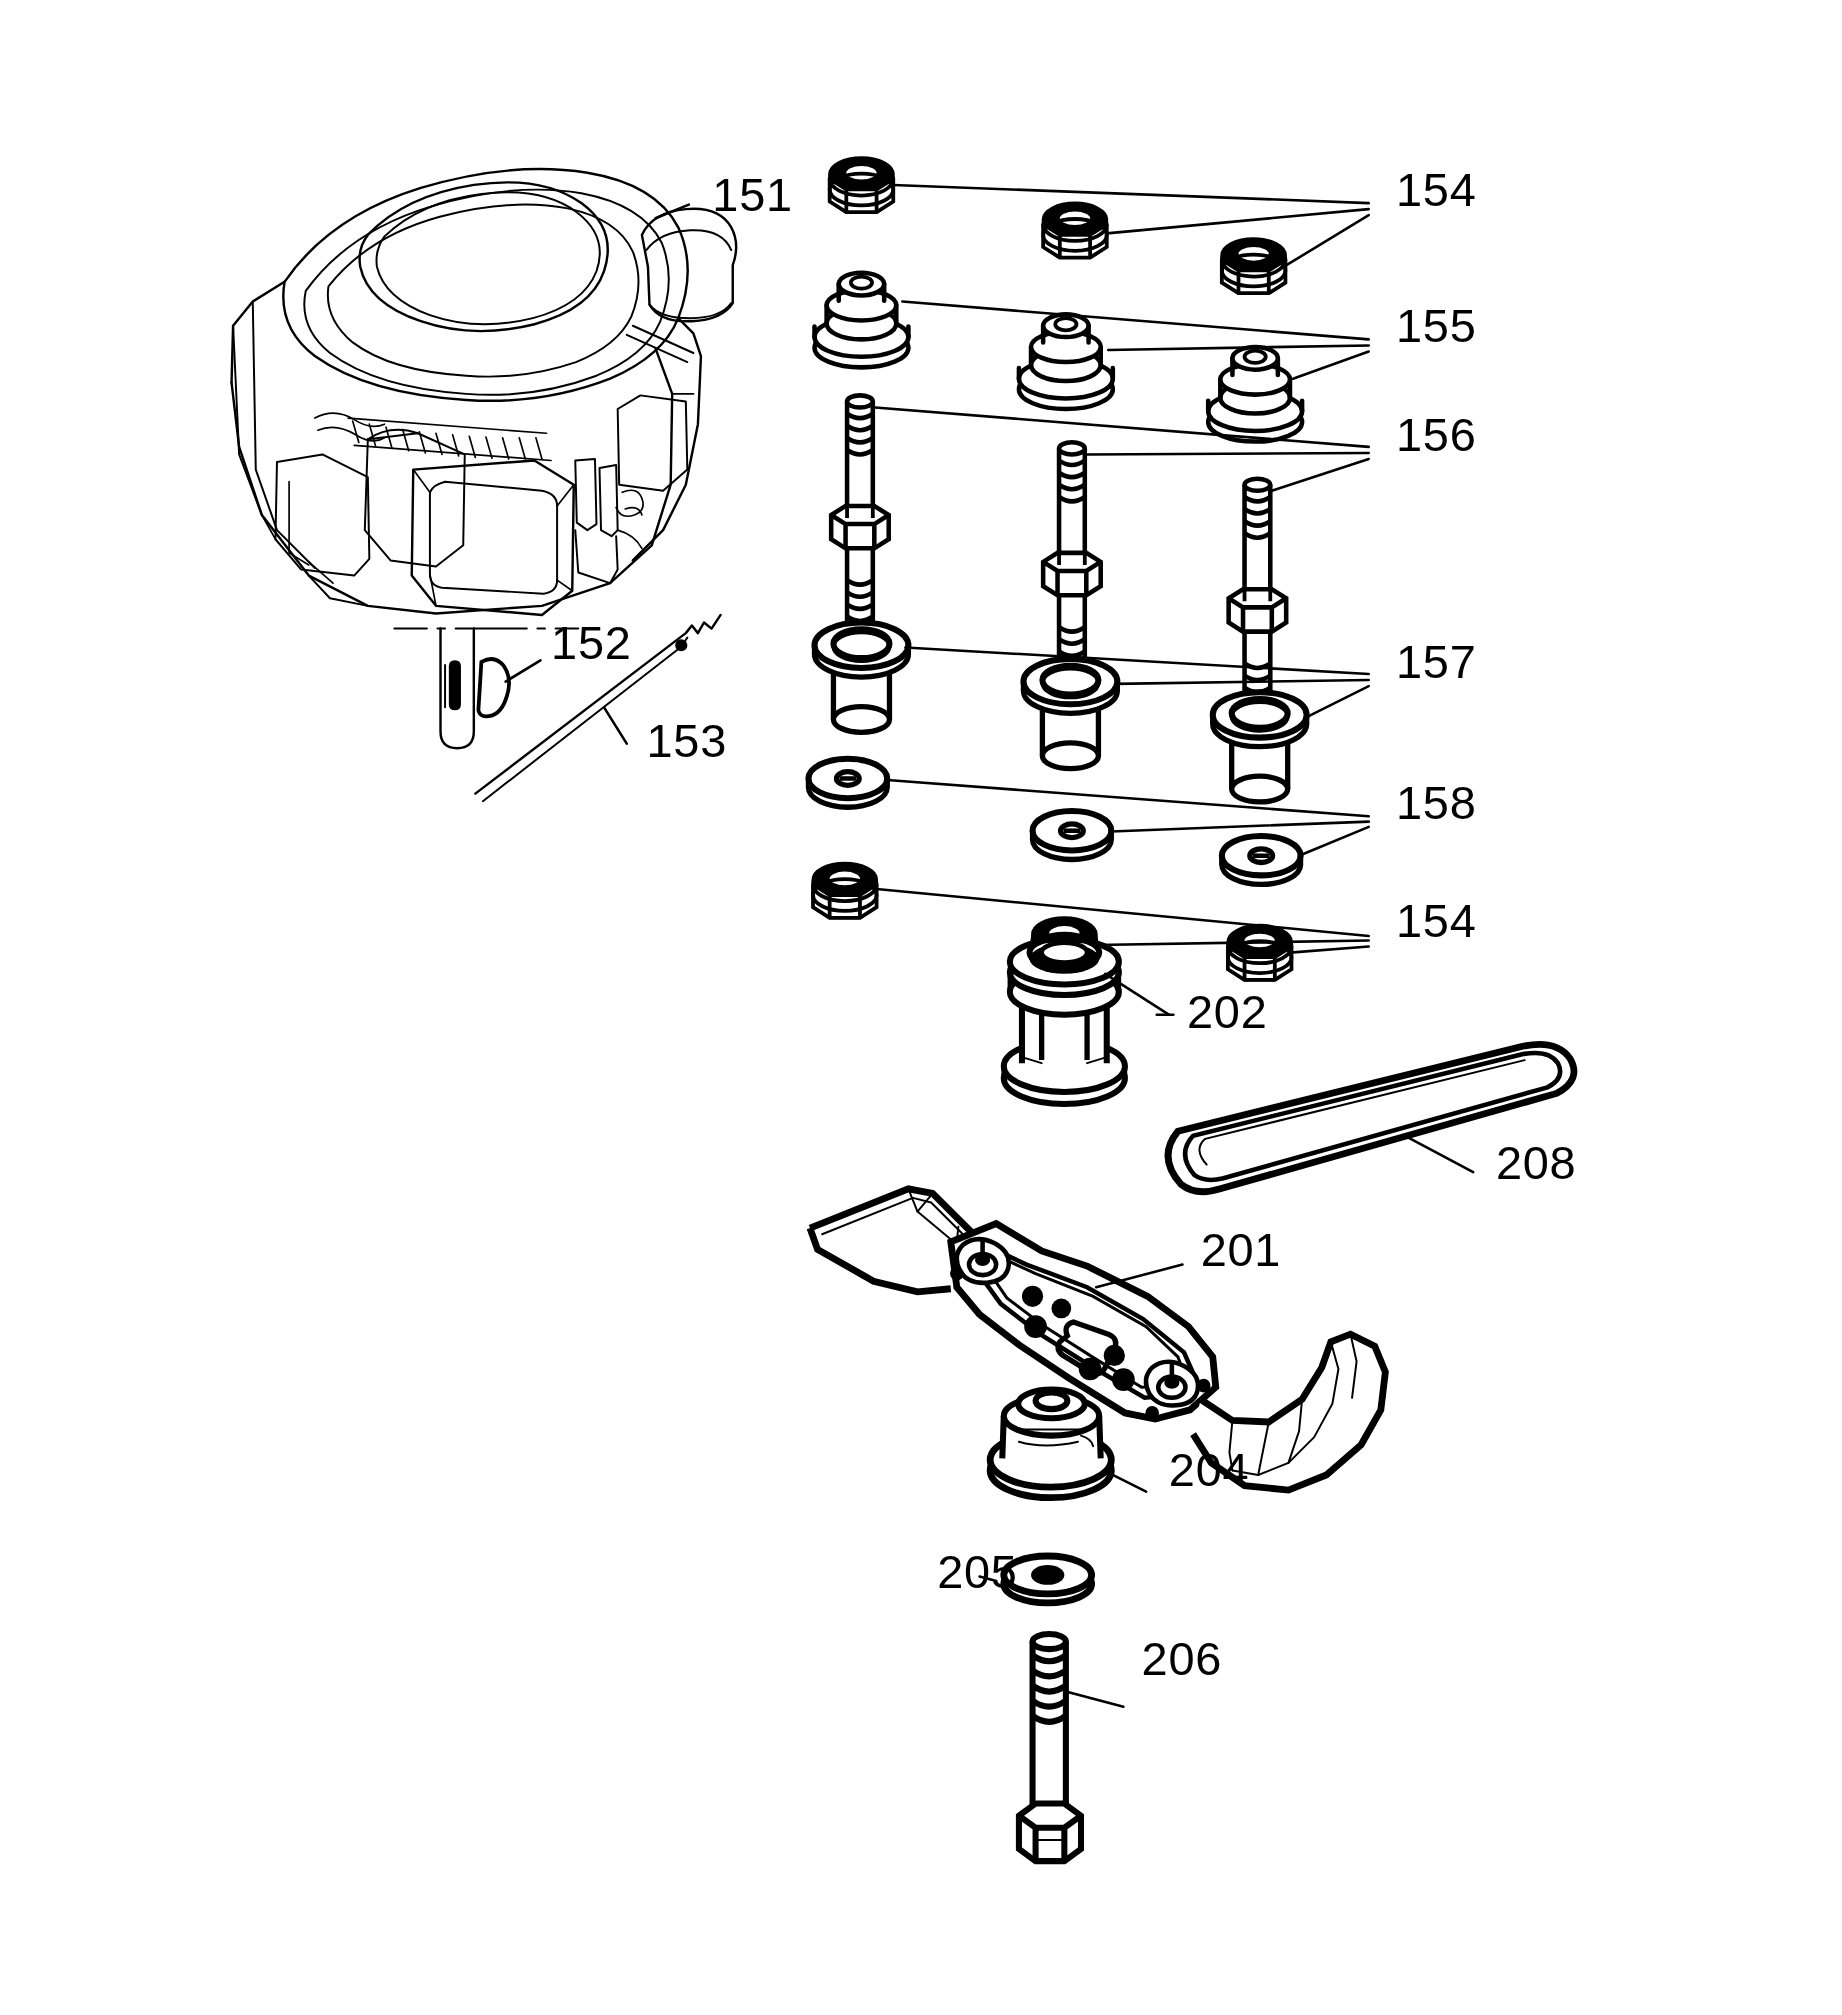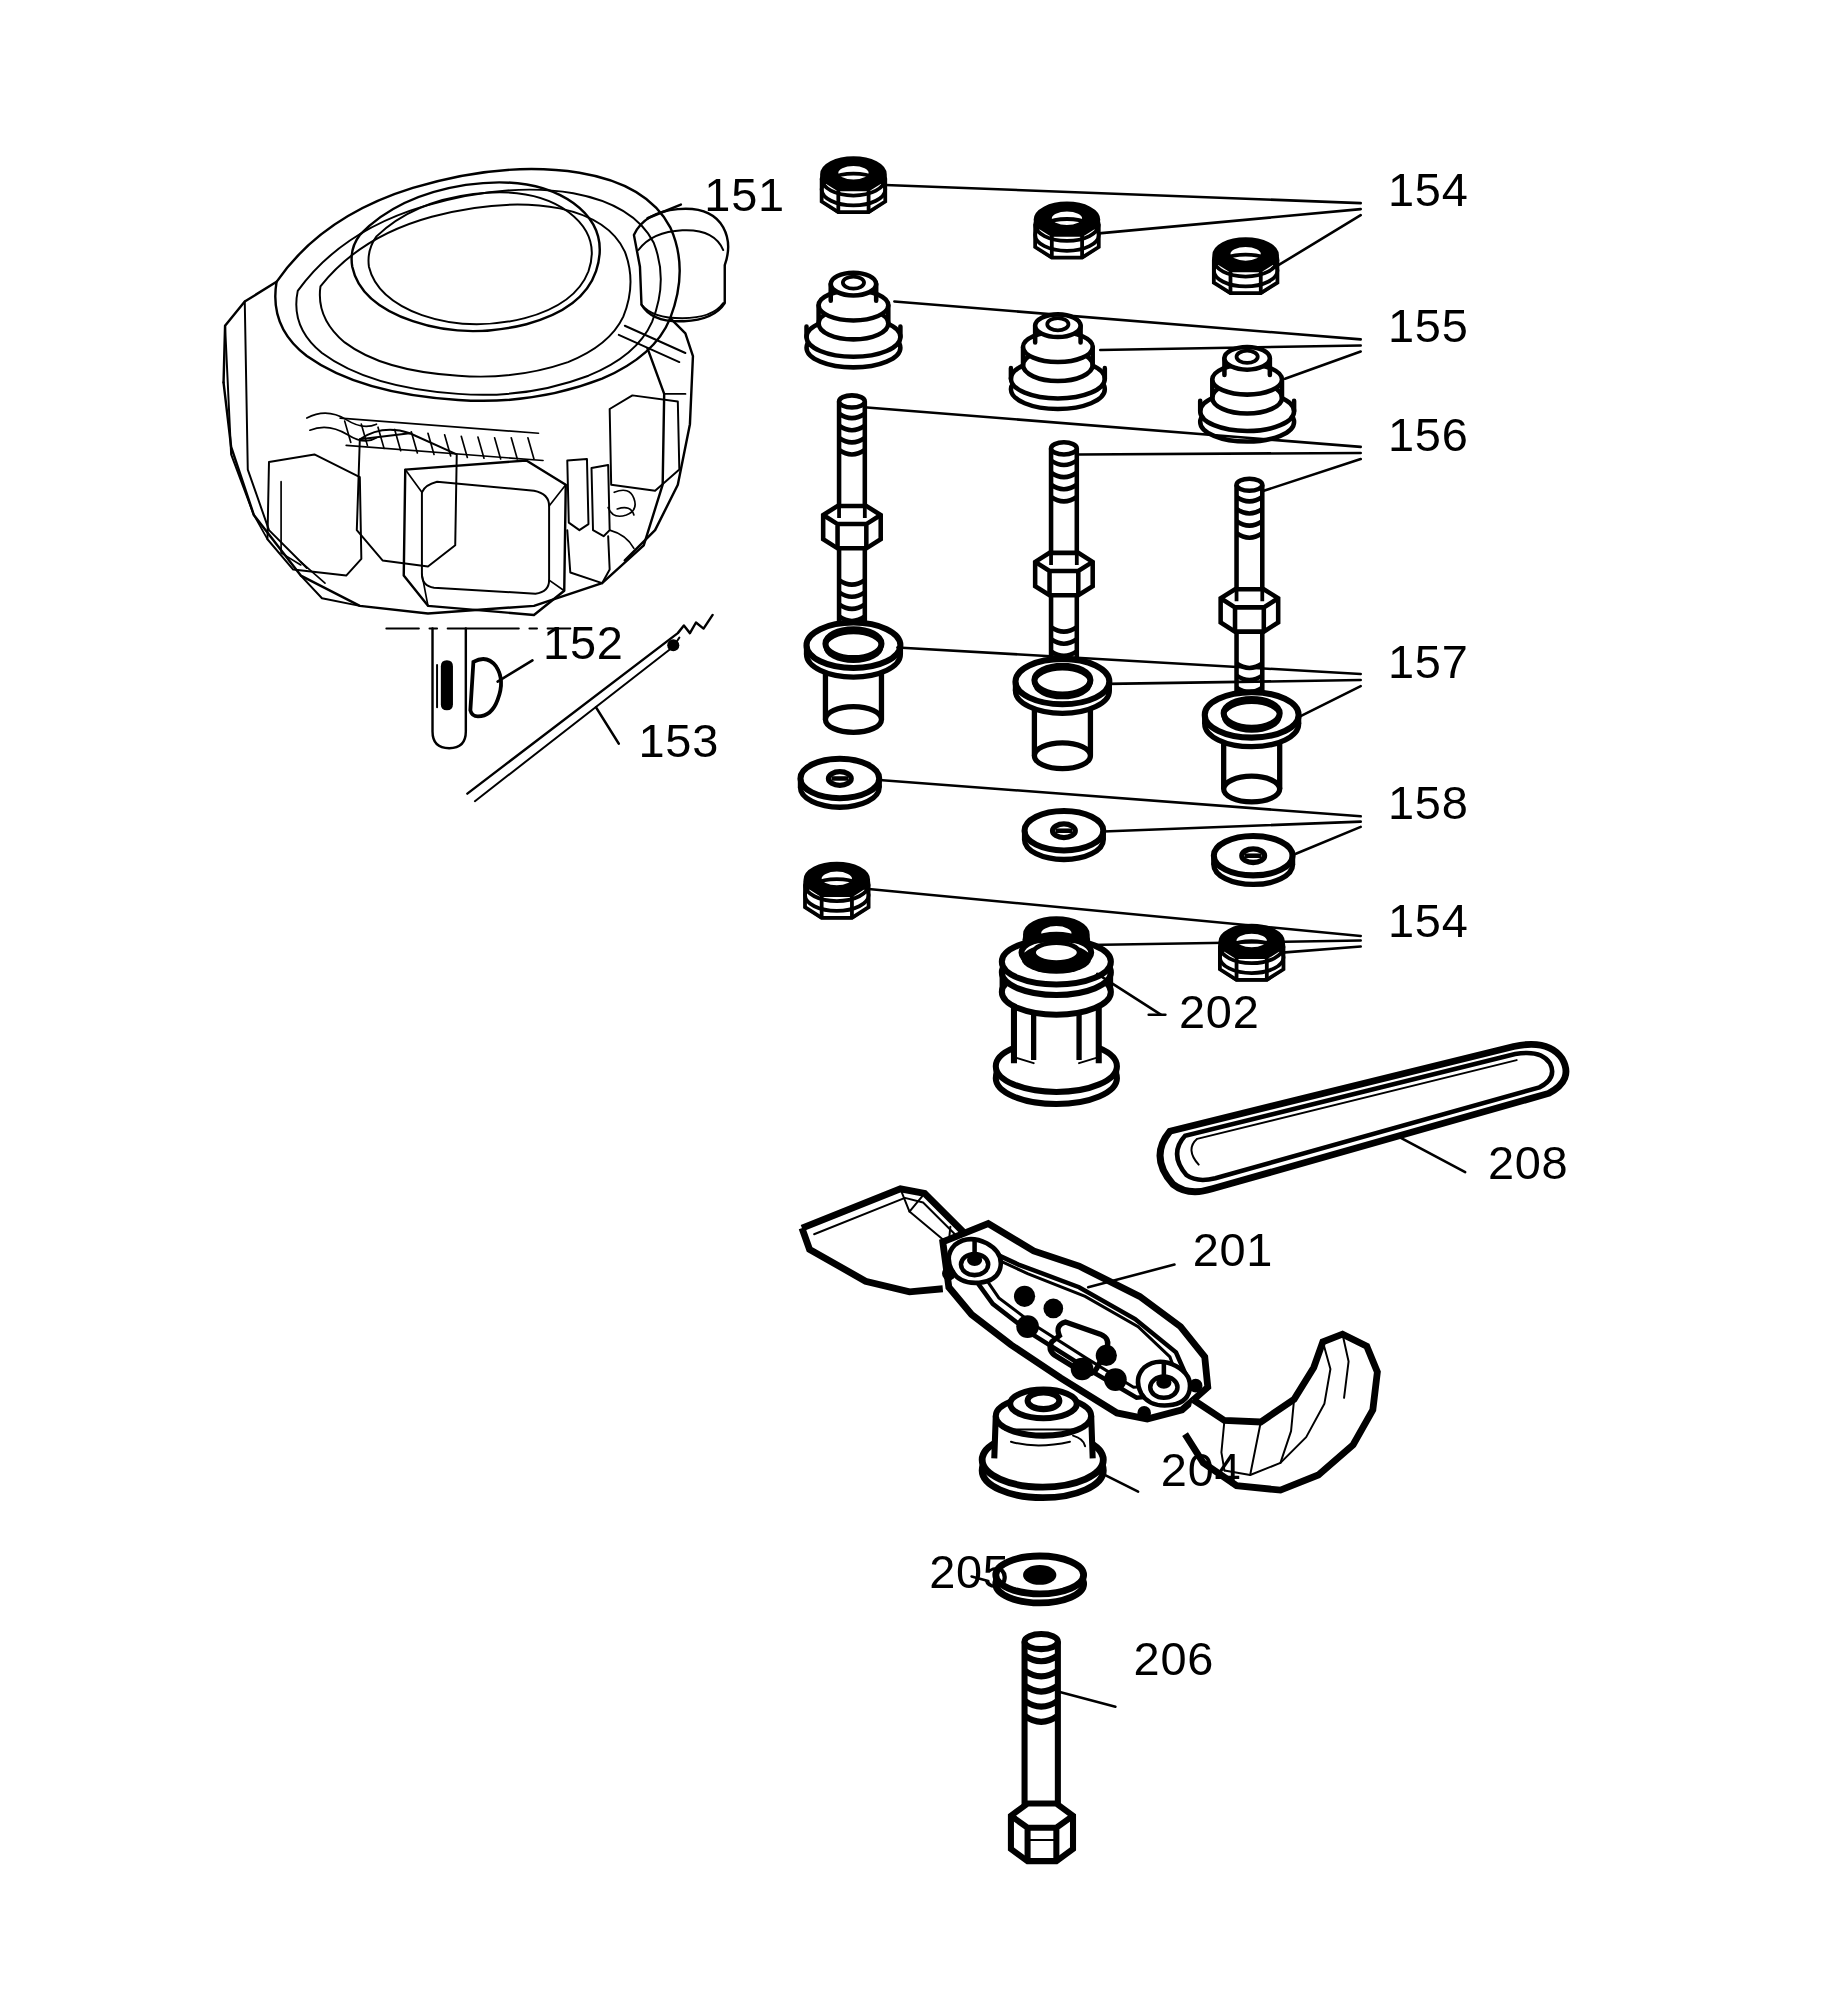--- a/index.html
+++ b/index.html
@@ -1,18 +1,18 @@
 <!DOCTYPE html>
 <html style="font-size:12px"><head>
 <meta charset="utf-8">
 <style>
   html,body{margin:0;padding:0;background:#ffffff;}
   body{width:1842px;height:2015px;position:relative;overflow:hidden;
        font-family:"Liberation Sans","DejaVu Sans",sans-serif;}
-  #stage{position:absolute;left:4px;top:0;width:1455px;height:2015px;}
+  #stage{position:absolute;left:12px;top:0;width:1455px;height:2015px;}
   svg.diagram{position:absolute;left:0;top:0;width:1842px;height:2015px;display:block;}
   .ln{fill:none;stroke:#000;stroke-width:3.2;stroke-linecap:round;stroke-linejoin:round;}
   .ln-thin{fill:none;stroke:#000;stroke-width:2.6;stroke-linecap:round;stroke-linejoin:round;}
   .ln-hair{fill:none;stroke:#000;stroke-width:2.2;stroke-linecap:round;stroke-linejoin:round;}
   .ln-fat{fill:none;stroke:#000;stroke-width:6;stroke-linecap:round;stroke-linejoin:round;}
   .lead{fill:none;stroke:#000;stroke-width:3.4;stroke-linecap:round;stroke-linejoin:round;}
   .wh{fill:#ffffff;}
   .bk{fill:#000000;}
   .nofill{fill:none;}
   .lbl{font-family:"Liberation Sans","DejaVu Sans",sans-serif;

